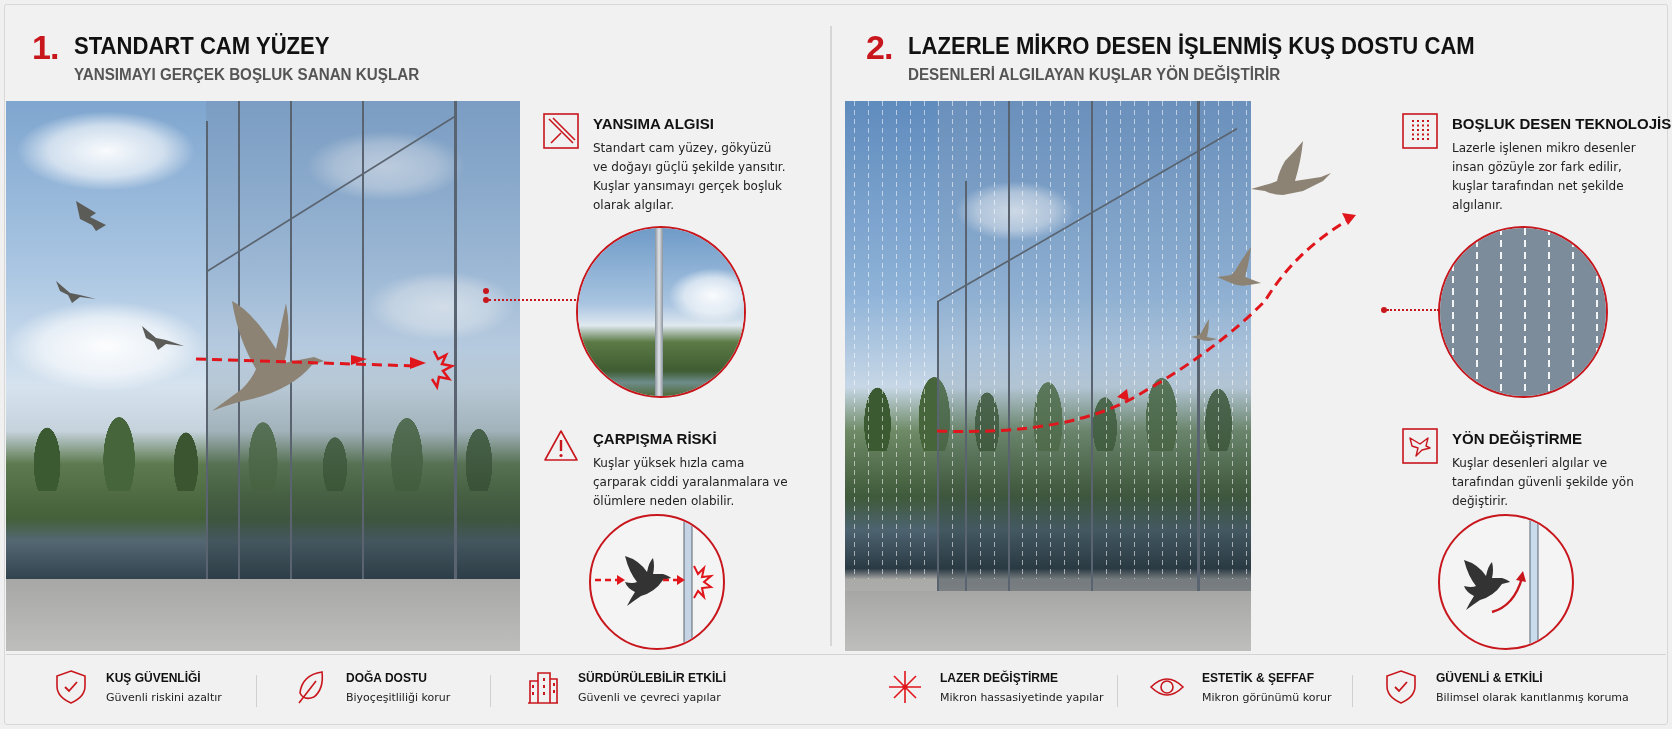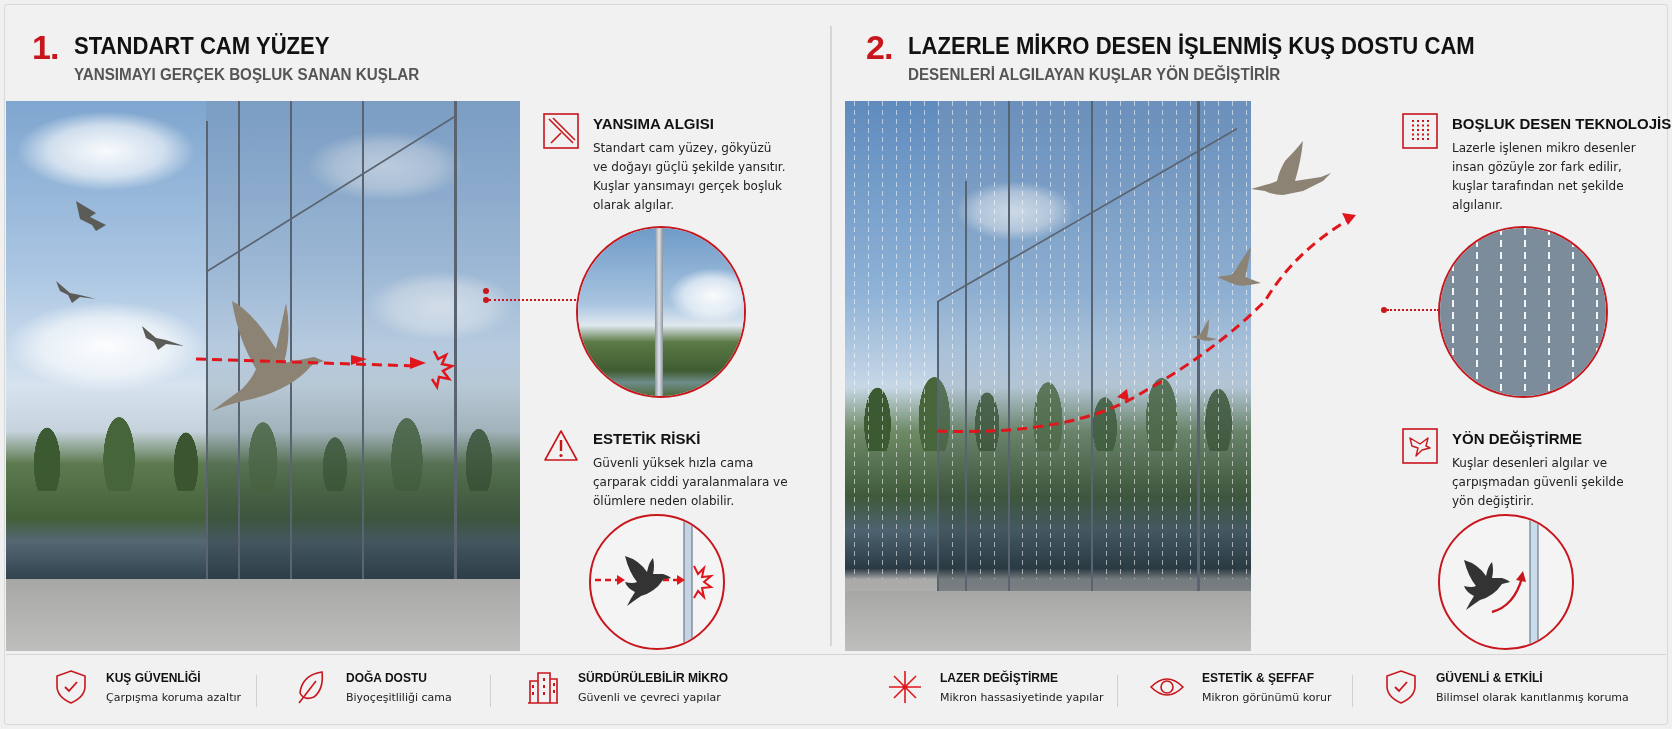--- a/index.html
+++ b/index.html
@@ -116,22 +116,22 @@
   <div class="cloud" style="left:90px; top:40px; width:90px; height:55px;"></div>
   <div style="position:absolute; left:77px; top:0; width:8px; height:100%; background:linear-gradient(90deg,#8a939c,#e0e4e8,#8a939c);"></div>
 </div>
 
 <div class="info" style="left:543px; top:428px;">
   <svg class="ic" viewBox="0 0 36 36">
     <path d="M18 3 L34 32 L2 32 Z" fill="none" stroke="#c8161d" stroke-width="1.6" stroke-linejoin="round"></path>
     <path d="M18 12 L18 23" stroke="#c8161d" stroke-width="2.4"></path>
     <circle cx="18" cy="27.5" r="1.6" fill="#c8161d"></circle>
   </svg>
-  <div class="h">ESTETİK RİSKİ</div>
-  <div class="p">Güvenli yüksek hızla cama çarparak ciddi yaralanmalara ve ölümlere neden olabilir.</div>
+  <div class="h">ÇARPIŞMA RİSKİ</div>
+  <div class="p">Kuşlar yüksek hızla cama çarparak ciddi yaralanmalara ve ölümlere neden olabilir.</div>
 </div>
 
 <div class="circle" style="left:589px; top:514px; width:136px; height:136px;">
   <svg width="136" height="136" viewBox="0 0 136 136">
     <rect x="93" y="0" width="8" height="136" fill="#c4d4e4" stroke="#5a6470" stroke-width="1"></rect>
     <path d="M4 64 L28 64" stroke="#e0161c" stroke-width="2.5" stroke-dasharray="6,4"></path>
     <path d="M26 59 l8 5 l-8 5 z" fill="#e0161c"></path>
     <path d="M34 40 q14 4 22 16 q2 -10 6 -14 q2 8 0 16 l10 0 q6 2 8 4 l-8 2 q-8 12 -22 16 q-6 4 -14 10 q4 -8 8 -14 q-8 -4 -10 -10 q8 2 12 0 q-8 -10 -12 -26 z" fill="#333"></path>
     <path d="M72 64 L90 64" stroke="#e0161c" stroke-width="2.5" stroke-dasharray="6,4"></path>
     <path d="M86 59 l8 5 l-8 5 z" fill="#e0161c"></path>
@@ -181,65 +181,65 @@
   <div style="position:absolute; inset:0; background:#7d8c9a;"></div>
   <div style="position:absolute; inset:0; background-image:repeating-linear-gradient(90deg, transparent 0 12px, rgba(255,255,255,0.9) 12px 14px, transparent 14px 24px); -webkit-mask-image:repeating-linear-gradient(180deg,#000 0 7px,transparent 7px 12px); mask-image:repeating-linear-gradient(180deg,#000 0 7px,transparent 7px 12px);"></div>
 </div>
 
 <div class="info" style="left:1402px; top:428px;">
   <svg class="ic" viewBox="0 0 36 36">
     <rect x="1" y="1" width="34" height="34" fill="none" stroke="#c8161d" stroke-width="1.6"></rect>
     <path d="M8 10 L18 16 L26 10 L24 18 L28 20 L20 22 L14 28 L16 20 L10 18 Z" fill="none" stroke="#c8161d" stroke-width="1.4" stroke-linejoin="round"></path>
   </svg>
   <div class="h">YÖN DEĞİŞTİRME</div>
-  <div class="p">Kuşlar desenleri algılar ve çarpışmadan güvenli şekilde yön değiştirir.</div>
+  <div class="p">Kuşlar desenleri algılar ve tarafından güvenli şekilde yön değiştirir.</div>
 </div>
 
 <div class="circle" style="left:1438px; top:514px; width:136px; height:136px;">
   <svg width="136" height="136" viewBox="0 0 136 136">
     <rect x="90" y="0" width="8" height="136" fill="#c9dcec" stroke="#5a6470" stroke-width="1"></rect>
     <path d="M24 44 q14 4 22 16 q2 -10 6 -14 q2 8 0 16 l10 0 q6 2 8 4 l-8 2 q-8 12 -22 16 q-6 4 -14 10 q4 -8 8 -14 q-8 -4 -10 -10 q8 2 12 0 q-8 -10 -12 -26 z" fill="#333"></path>
     <path d="M52 96 Q74 90 82 62" stroke="#c8161d" stroke-width="2.4" fill="none"></path>
     <path d="M76 64 l7 -9 l3 11 z" fill="#c8161d"></path>
   </svg>
 </div>
 
 <div class="footer">
   <div class="feat" style="left:48px;">
     <svg class="fic" viewBox="0 0 34 36">
       <path d="M17 2 L31 7 L31 17 Q31 28 17 34 Q3 28 3 17 L3 7 Z" fill="none" stroke="#c8161d" stroke-width="1.6"></path>
       <path d="M11 18 L15 22 L23 13" stroke="#c8161d" stroke-width="1.8" fill="none"></path>
     </svg>
     <div class="fh">KUŞ GÜVENLİĞİ</div>
-    <div class="fp">Çarpışma koruma azaltır</div>
+    <div class="fp">Güvenli riskini azaltır</div>
   </div>
   <div class="fsep" style="left:250px;"></div>
   <div class="feat" style="left:288px;">
     <svg class="fic" viewBox="0 0 34 36">
       <path d="M28 3 Q8 6 6 24 Q10 32 20 28 Q30 20 28 3 Z" fill="none" stroke="#c8161d" stroke-width="1.6"></path>
       <path d="M22 12 L5 34" stroke="#c8161d" stroke-width="1.6"></path>
     </svg>
     <div class="fh">DOĞA DOSTU</div>
-    <div class="fp">Biyoçeşitliliği cama</div>
+    <div class="fp">Biyoçeşitliliği korur</div>
   </div>
   <div class="fsep" style="left:484px;"></div>
   <div class="feat" style="left:520px;">
     <svg class="fic" viewBox="0 0 34 36">
       <path d="M2 34 L32 34 M4 34 L4 12 L12 12 L12 34 M12 34 L12 4 L24 4 L24 34 M24 34 L24 10 L31 10 L31 34" fill="none" stroke="#c8161d" stroke-width="1.6"></path>
       <g fill="#c8161d">
           <rect x="6" y="16" width="2" height="3"></rect>
           <rect x="6" y="23" width="2" height="3"></rect>
           <rect x="17" y="9" width="2" height="3"></rect>
           <rect x="17" y="16" width="2" height="3"></rect>
           <rect x="17" y="23" width="2" height="3"></rect>
           <rect x="27" y="14" width="2" height="3"></rect>
           <rect x="27" y="21" width="2" height="3"></rect>
         </g>
     </svg>
-    <div class="fh">SÜRDÜRÜLEBİLİR MİKRO</div>
+    <div class="fh">SÜRDÜRÜLEBİLİR ETKİLİ</div>
     <div class="fp">Güvenli ve çevreci yapılar</div>
   </div>
 
   <div class="feat" style="left:882px;">
     <svg class="fic" viewBox="0 0 34 36">
       <g stroke="#e0161c" stroke-width="1.6">
           <path d="M17 2 L17 34 M1 18 L33 18 M6 7 L28 29 M28 7 L6 29"></path>
         </g>
       <circle cx="17" cy="18" r="2.5" fill="#e0161c"></circle>
     </svg>

